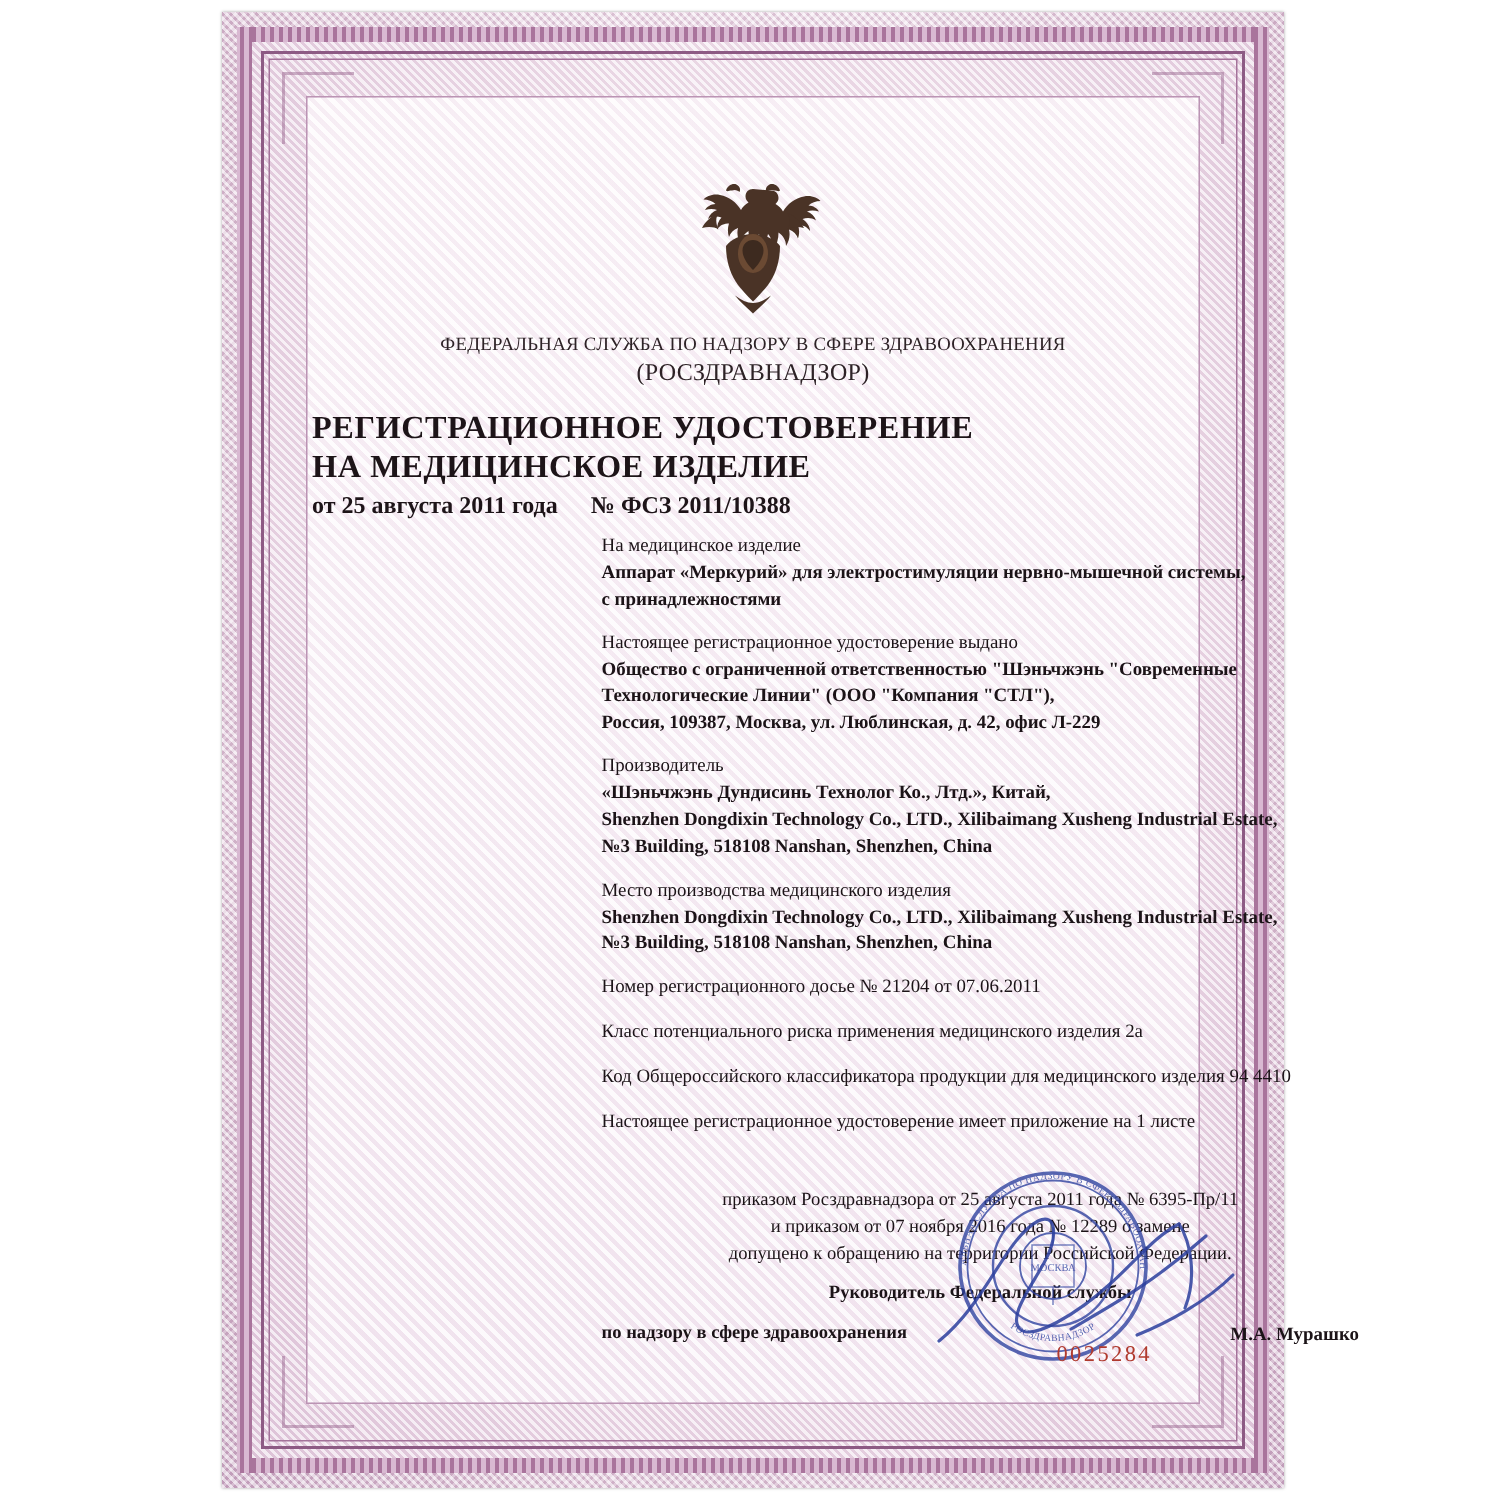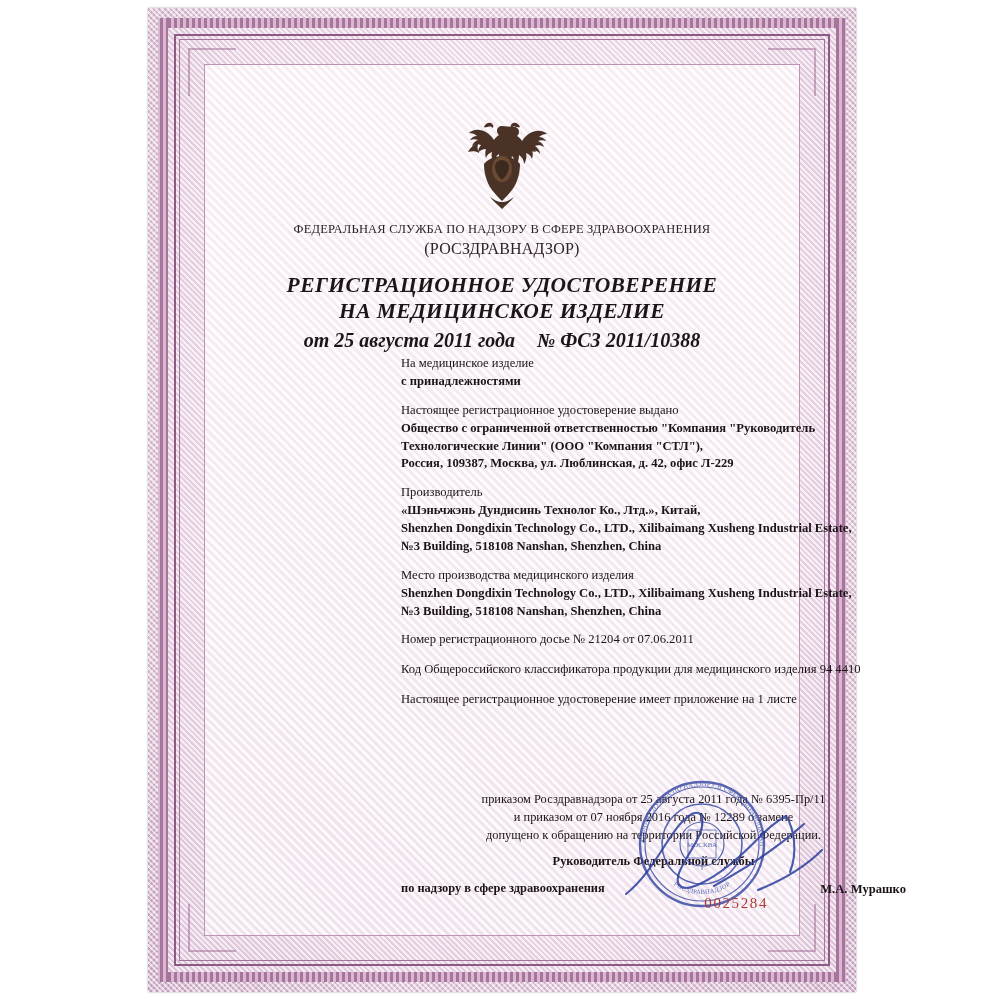--- a/index.html
+++ b/index.html
@@ -108,33 +108,31 @@
     font-size: 12.5px;
     letter-spacing: .2px;
     line-height: 1.35;
   }
   .agency .line2 { font-size: 16px; }
 
   .title-block {
     position: absolute;
     left: 60px; right: 60px;
     top: 264px;
-    text-align: center;
     color: #1d1418;
-    font-style: italic;
   }
   .title-main {
     font-size: 21.5px;
     font-weight: bold;
     letter-spacing: .4px;
     line-height: 1.22;
   }
   .title-date {
     margin-top: 5px;
-    font-size: 20px;
+    font-size: 16px;
     font-weight: bold;
   }
   .title-date .gap { display: inline-block; width: 22px; }
 
   .body-block {
     position: absolute;
     left: 253px;
     top: 347px;
     width: 500px;
     color: #1b1317;
@@ -255,26 +253,27 @@
       <div class="title-main">НА МЕДИЦИНСКОЕ ИЗДЕЛИЕ</div>
       <div class="title-date">
         <span>от  25 августа 2011 года</span><span class="gap"></span><span>№  ФСЗ 2011/10388</span>
       </div>
     </div>
 
     <div class="body-block">
 
       <div class="field">
         <div class="label">На медицинское изделие</div>
+        <div class="value">Аппарат «Меркурий» для электростимуляции нервно-мышечной системы,</div>
         <div class="value">с принадлежностями</div>
       </div>
 
       <div class="field">
         <div class="label">Настоящее регистрационное удостоверение выдано</div>
-        <div class="value">Общество с ограниченной ответственностью "Компания "Руководитель</div>
+        <div class="value">Общество с ограниченной ответственностью "Шэньчжэнь "Современные</div>
         <div class="value">Технологические Линии" (ООО "Компания "СТЛ"),</div>
         <div class="value">Россия, 109387, Москва, ул. Люблинская, д. 42, офис Л-229</div>
       </div>
 
       <div class="field">
         <div class="label">Производитель</div>
         <div class="value">«Шэньчжэнь Дундисинь Технолог Ко., Лтд.», Китай,</div>
         <div class="value">Shenzhen Dongdixin Technology Co., LTD., Xilibaimang Xusheng Industrial Estate,</div>
         <div class="value">№3 Building, 518108 Nanshan, Shenzhen, China</div>
       </div>
@@ -283,20 +282,23 @@
         <div class="label">Место производства медицинского изделия</div>
         <div class="value">Shenzhen Dongdixin Technology Co., LTD., Xilibaimang Xusheng Industrial Estate,</div>
         <div class="value">№3 Building, 518108 Nanshan, Shenzhen, China</div>
       </div>
 
       <div class="one-line">
         <span>Номер регистрационного досье </span><span class="value">№ 21204 от 07.06.2011</span>
       </div>
 
 
+      <div class="one-line">
+        <span>Класс потенциального риска применения медицинского изделия </span><span class="value">2а</span>
+      </div>
 
       <div class="one-line">
         <span>Код Общероссийского классификатора продукции для медицинского изделия </span><span class="value">94 4410</span>
       </div>
 
       <div class="one-line">
         <span>Настоящее регистрационное удостоверение имеет приложение на 1 листе</span>
       </div>
     </div>
 

